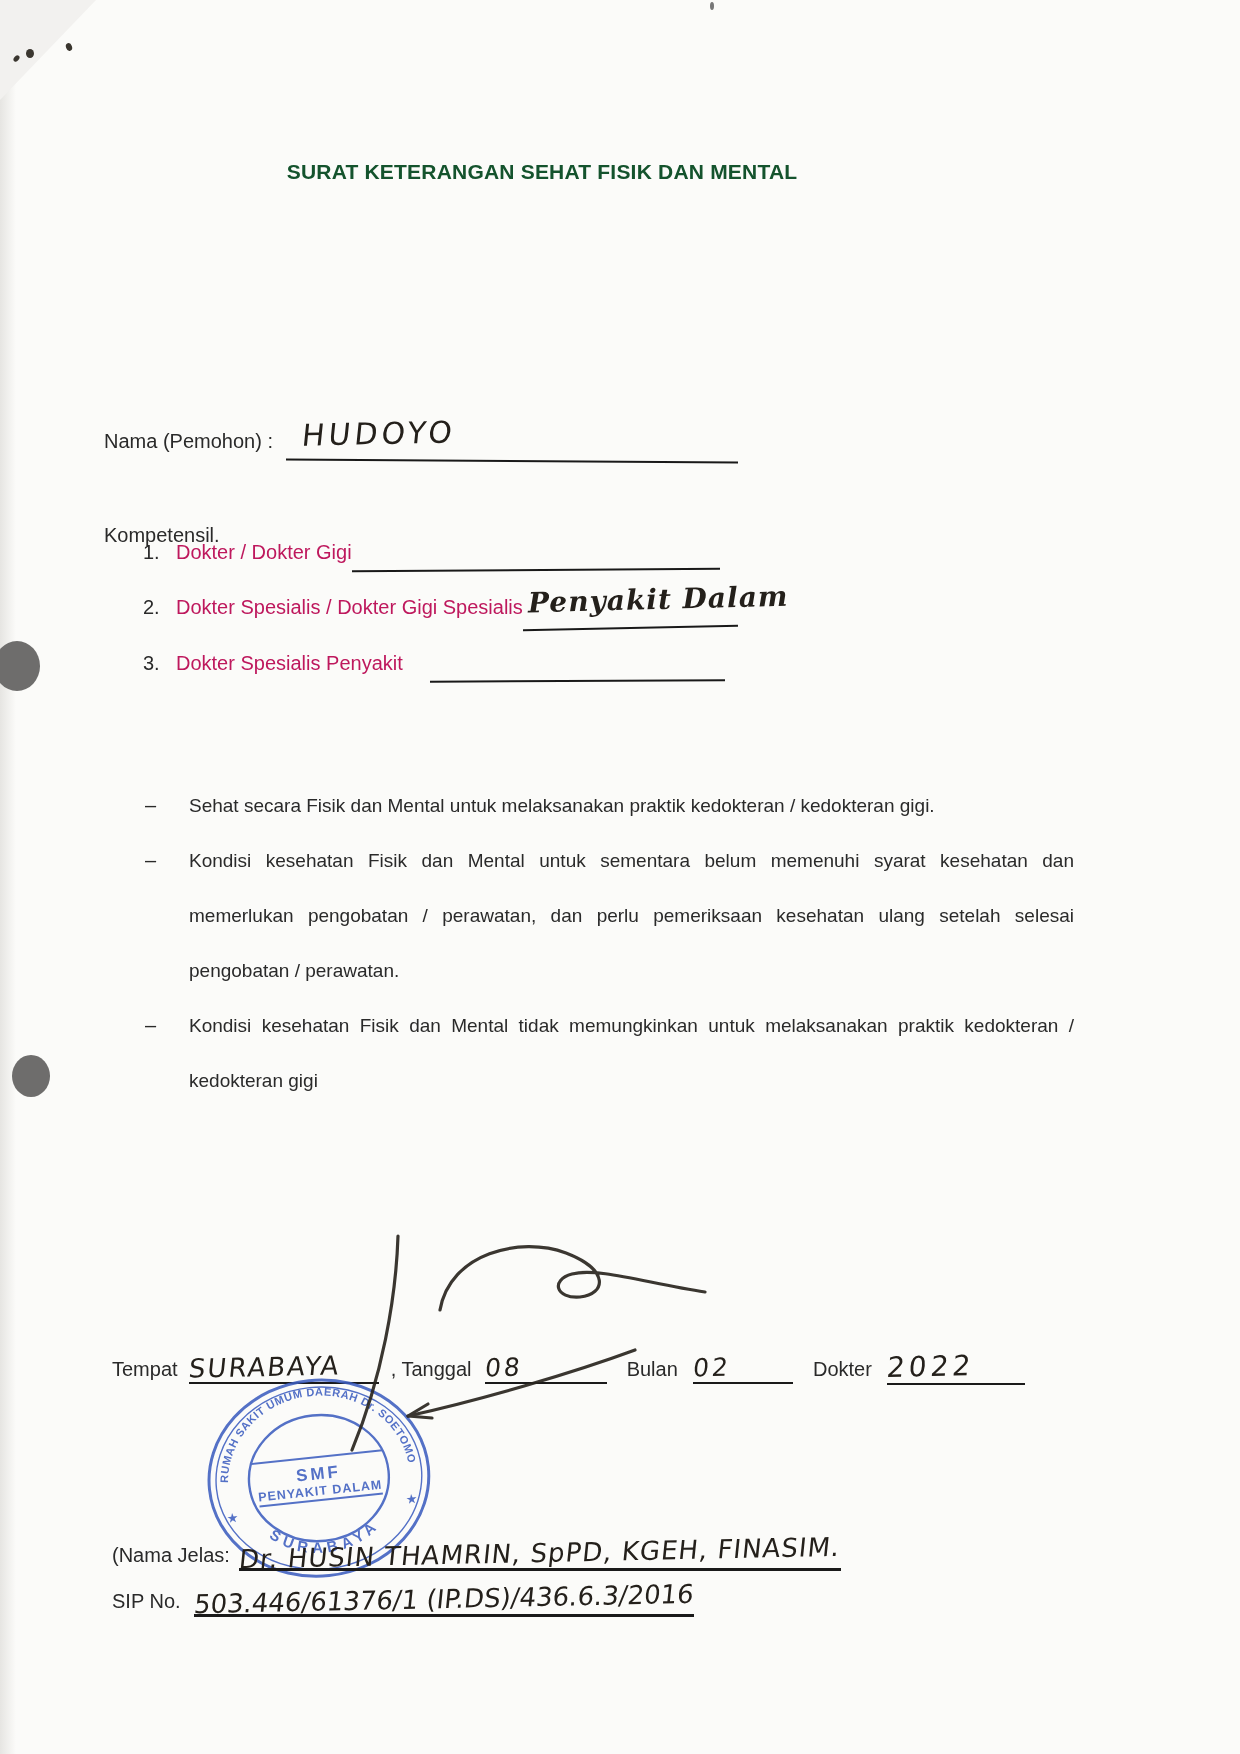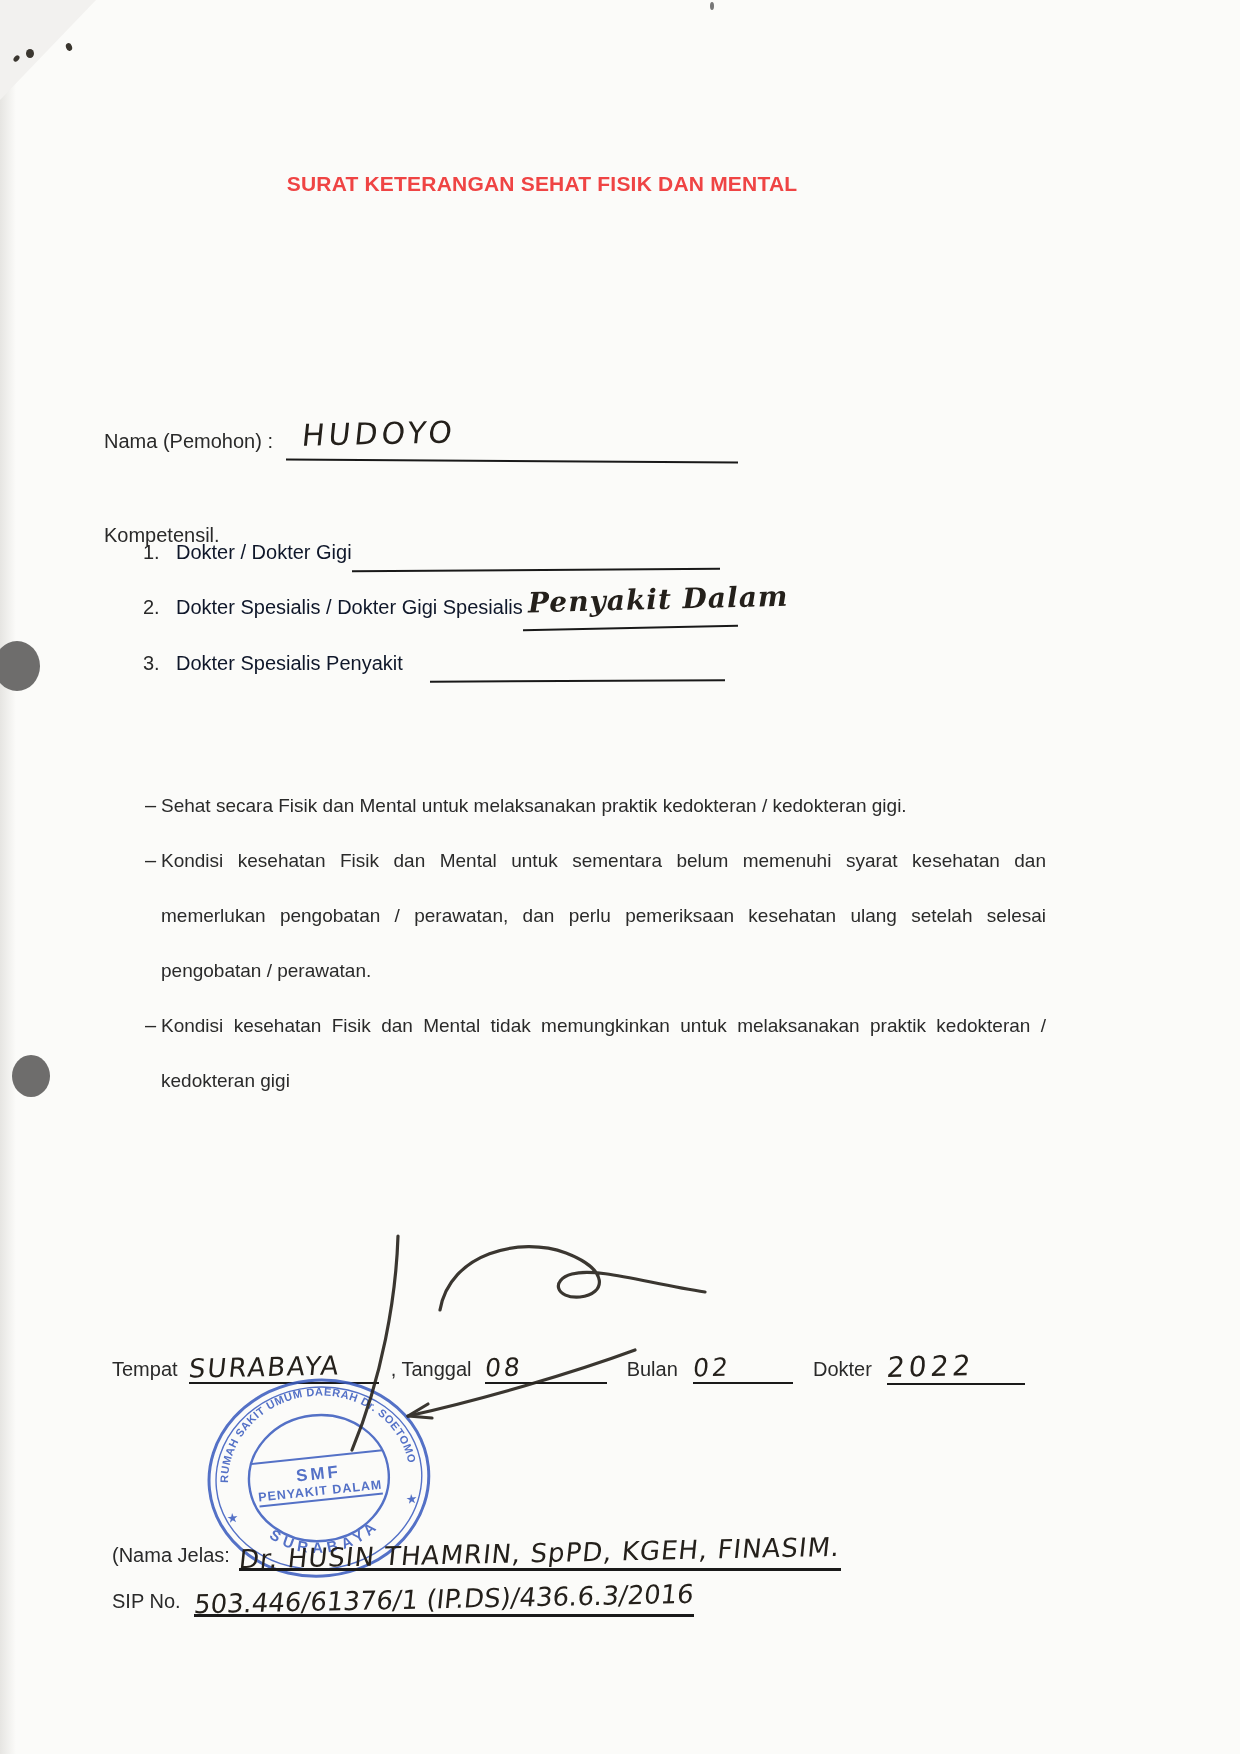--- a/index.html
+++ b/index.html
@@ -11,40 +11,40 @@
   }
   
   .edge-shade-left{position:absolute;left:0;top:0;width:16px;height:100%;
     background:linear-gradient(90deg,#e6e5e2,rgba(230,229,226,0));}
   .corner-fold{position:absolute;left:0;top:0;width:96px;height:100px;
     background:#f2f1ef;clip-path:polygon(0 0,96px 0,0 100px);}
   .ink-dot{position:absolute;background:#3a362f;border-radius:50%;}
   .hole-punch{position:absolute;background:#6e6d6c;border-radius:50%;}
   
   .center-block{position:absolute;left:112px;width:860px;text-align:center;}
-  .title{top:172px;font-size:21px;font-weight:bold;letter-spacing:.2px;color:#ef4444;}
+  .title{top:160px;font-size:21px;font-weight:bold;letter-spacing:.2px;color:#14532d;}
   .subtitle{top:213px;font-size:20px;color:#2a2a2a;}
   .intro{position:absolute;top:309px;left:110px;width:975px;font-size:20px;
     line-height:37px;text-align:justify;color:#2a2a2a;}
   .label{font-size:20px;color:#2a2a2a;}
   .row{position:absolute;left:104px;}
   
   .rule{position:absolute;height:0;border-bottom:2.5px solid #191919;}
   
   .hw{display:inline-block;font-family:"DejaVu Sans",sans-serif;color:#24201b;
     transform:rotate(-1.2deg) skewX(-7deg);}
   .hw-cursive{font-family:"DejaVu Serif",serif;font-style:italic;font-weight:bold;
     transform:rotate(-1.5deg);}
   
   .item-num{position:absolute;left:143px;font-size:20px;color:#2a2a2a;}
-  .item-label{position:absolute;left:176px;font-size:20px;color:#0f172a;}
+  .item-label{position:absolute;left:176px;font-size:20px;color:#be185d;}
   
   .opt{position:absolute;left:145px;width:920px;}
   .opt .dash{position:absolute;left:0;top:0;font-size:20px;line-height:55px;color:#2a2a2a;}
-  .opt .opt-text{display:block;margin-left:16px;width:885px;font-size:19px;
+  .opt .opt-text{display:block;margin-left:44px;width:885px;font-size:19px;
     line-height:55px;text-align:justify;color:#2a2a2a;}
   
   .tempat-line{position:absolute;top:1350px;left:112px;font-size:20px;color:#2a2a2a;white-space:nowrap;}
   .fill{display:inline-block;border-bottom:2.5px solid #1a1a1a;vertical-align:baseline;}
   .stamp-wrap{position:absolute;left:202px;top:1376px;width:236px;height:206px;
     transform:rotate(-6deg);opacity:.88;}
   .sig-wrap{position:absolute;left:330px;top:1228px;width:420px;height:250px;}
   .nameline{position:absolute;left:112px;font-size:20px;color:#2a2a2a;white-space:nowrap;}
 </style>
 </head>

